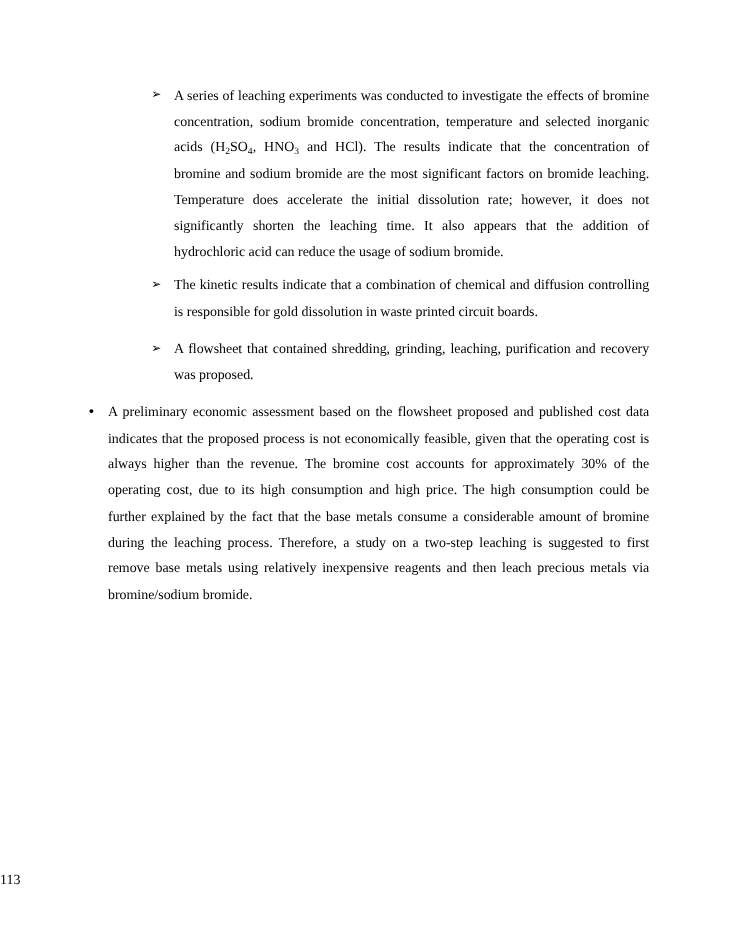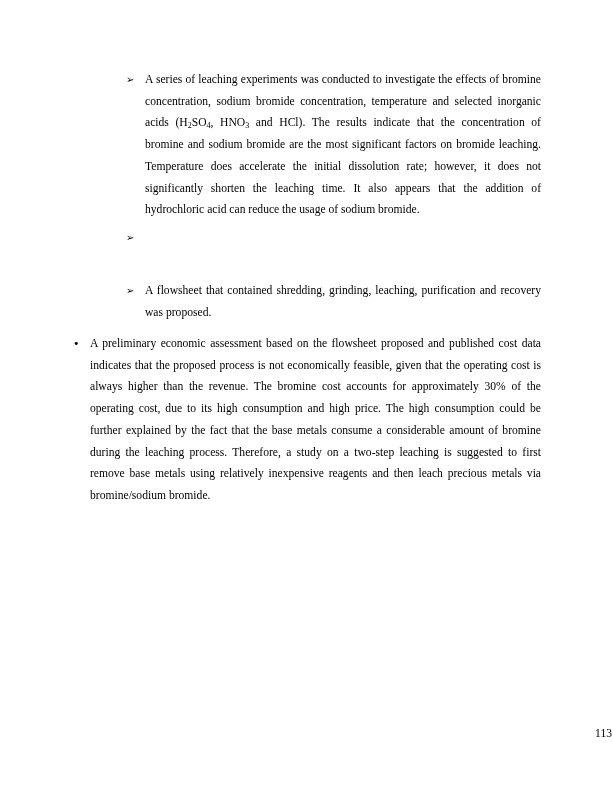--- a/index.html
+++ b/index.html
@@ -9,34 +9,35 @@
     .sub-item { position: absolute; left: 145px; width: 396px; font-size: 11.6px;
       line-height: 21.7px; text-align: justify; text-align-last: left; }
     .sub-item .marker { position: absolute; left: -19px; top: 0; font-size: 10px;
       font-family: "DejaVu Sans", sans-serif; }
     .main-item { position: absolute; left: 90px; width: 451px; font-size: 11.6px;
       line-height: 21.7px; text-align: justify; text-align-last: left; }
     .main-item .marker { position: absolute; left: -17px; top: 0; font-size: 11px;
       font-family: "DejaVu Sans", sans-serif; }
     sub { font-size: 8px; vertical-align: -2px; line-height: 0; }
     .page-number { position: absolute; left: 0; width: 612px; top: 727px;
-      text-align: right; font-size: 11.6px; }
+      text-align: left; font-size: 11.6px; }
   </style>
 </head>
 <body>
 
 <div class="page">
 
   <div class="sub-item" style="top:69px;">
     <span class="marker">➢</span>
     <span><span>A series of leaching experiments was conducted to investigate the effects of bromine concentration, sodium bromide concentration, temperature and selected inorganic acids (H</span><sub>2</sub><span>SO</span><sub>4</sub><span>, HNO</span><sub>3</sub><span> and HCl). The results indicate that the concentration of bromine and sodium bromide are the most significant factors on bromide leaching. Temperature does accelerate the initial dissolution rate; however, it does not significantly shorten the leaching time. It also appears that the addition of hydrochloric acid can reduce the usage of sodium bromide.</span></span>
   </div>
 
   <div class="sub-item" style="top:227px;">
     <span class="marker">➢</span>
+    <span>The kinetic results indicate that a combination of chemical and diffusion controlling is responsible for gold dissolution in waste printed circuit boards.</span>
   </div>
 
   <div class="sub-item" style="top:280px;">
     <span class="marker">➢</span>
     <span>A flowsheet that contained shredding, grinding, leaching, purification and recovery was proposed.</span>
   </div>
 
   <div class="main-item" style="top:333px;">
     <span class="marker">•</span>
     <span>A preliminary economic assessment based on the flowsheet proposed and published cost data indicates that the proposed process is not economically feasible, given that the operating cost is always higher than the revenue. The bromine cost accounts for approximately 30% of the operating cost, due to its high consumption and high price. The high consumption could be further explained by the fact that the base metals consume a considerable amount of bromine during the leaching process. Therefore, a study on a two-step leaching is suggested to first remove base metals using relatively inexpensive reagents and then leach precious metals via bromine/sodium bromide.</span>

